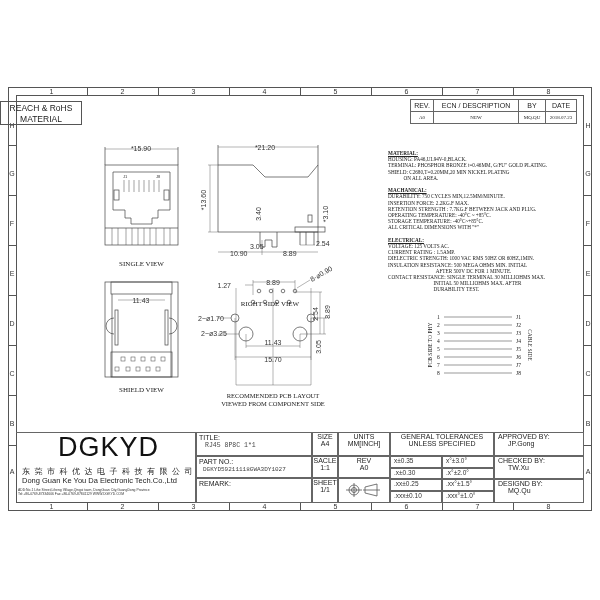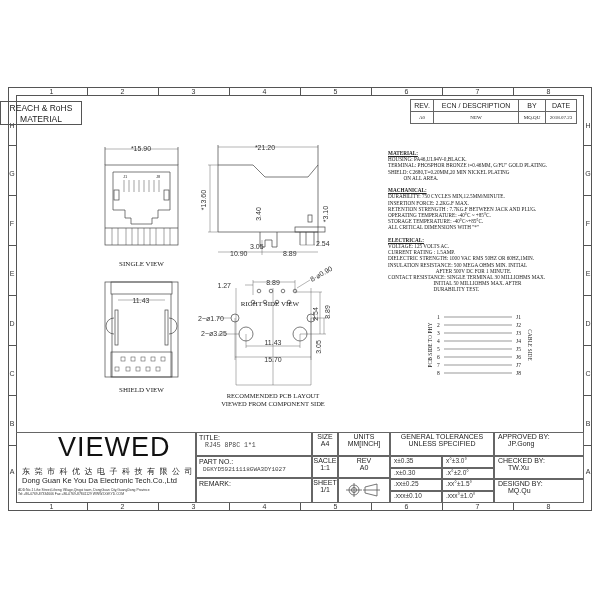--- a/index.html
+++ b/index.html
@@ -329,21 +329,21 @@
   <div class="abs" style="left:516px;top:338px;">J4</div>
   <div class="abs" style="left:516px;top:346px;">J5</div>
   <div class="abs" style="left:516px;top:354px;">J6</div>
   <div class="abs" style="left:516px;top:362px;">J7</div>
   <div class="abs" style="left:516px;top:370px;">J8</div>
   <div class="abs" style="left:400px;top:342px;transform:rotate(-90deg);width:60px;text-align:center;">PCB SIDE TO PHY</div>
   <div class="abs" style="left:500px;top:342px;transform:rotate(90deg);width:60px;text-align:center;">CABLE SIDE</div>
 </div>
 
 <div class="tb" style="left:16px;top:432px;width:180px;height:71px;border-left:none;border-bottom:none;"></div>
-<div class="logo">VIEWED</div>
+<div class="logo">DGKYD</div>
 <div class="cn">东莞市科优达电子科技有限公司</div>
 <div class="en">Dong Guan Ke You Da Electronic Tech.Co.,Ltd</div>
 <div class="addr">
   <div>ADD:No.1 Lihe Street,Liheng Village,Qingxi town, DongGuan City,GuangDong Province</div>
   <div>Tel:+86-0769-87334606  Fax:+86-0769-87841129  WWW.DGKYD.COM</div>
 </div>
 
 <div class="tb" style="left:196px;top:432px;width:116px;height:24px;">
   <div class="tb-label" style="padding:1px 2px;">TITLE:</div>
   <div class="tb-val" style="padding-left:8px;">RJ45 8P8C 1*1</div>

